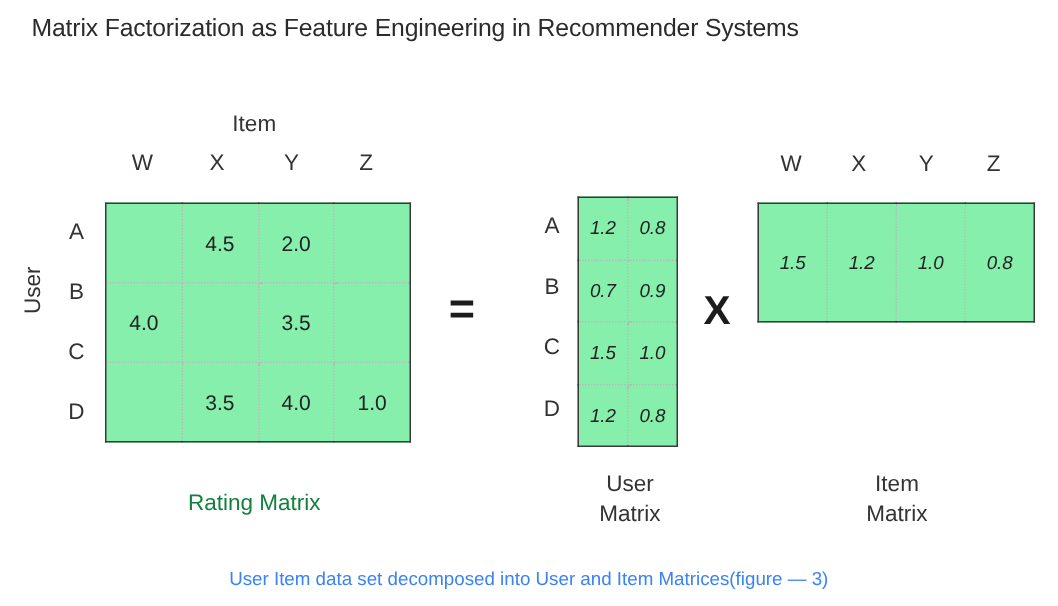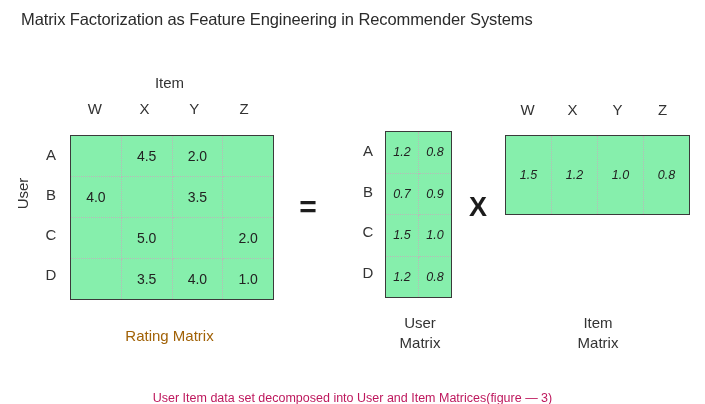--- a/index.html
+++ b/index.html
@@ -113,21 +113,21 @@
     transform: rotate(-90deg);
   }
 
   #rating-matrix-caption {
     position: absolute;
     left: 70px;
     top: 327px;
     width: 199px;
     text-align: center;
     font-size: 15px;
-    color: #a16207;
+    color: #15803d;
   }
 
   
   #equals-sign {
     position: absolute;
     left: 291px;
     top: 190px;
     width: 34px;
     text-align: center;
     font-size: 30px;
@@ -221,25 +221,25 @@
     text-align: center;
     font-size: 15px;
     line-height: 1.35;
     color: #333;
   }
 
   
   #figure-caption {
     position: absolute;
     left: 0;
-    top: 391px;
+    top: 379px;
     width: 705px;
     text-align: center;
     font-size: 12.5px;
-    color: #be185d;
+    color: #3b82f6;
   }
 </style>
 </head>
 <body>
 
 <div id="figure-title">Matrix Factorization as Feature Engineering in Recommender Systems</div>
 
 <div id="item-axis-label">Item</div>
 
 <div id="rating-col-headers" class="col-headers">
@@ -264,26 +264,20 @@
     <td></td>
     <td>4.5</td>
     <td>2.0</td>
     <td></td>
   </tr>
   <tr>
     <td>4.0</td>
     <td></td>
     <td>3.5</td>
     <td></td>
-  </tr>
-  <tr>
-    <td></td>
-    <td>5.0</td>
-    <td></td>
-    <td>2.0</td>
   </tr>
   <tr>
     <td></td>
     <td>3.5</td>
     <td>4.0</td>
     <td>1.0</td>
   </tr>
 </tbody>
   </table>
 

